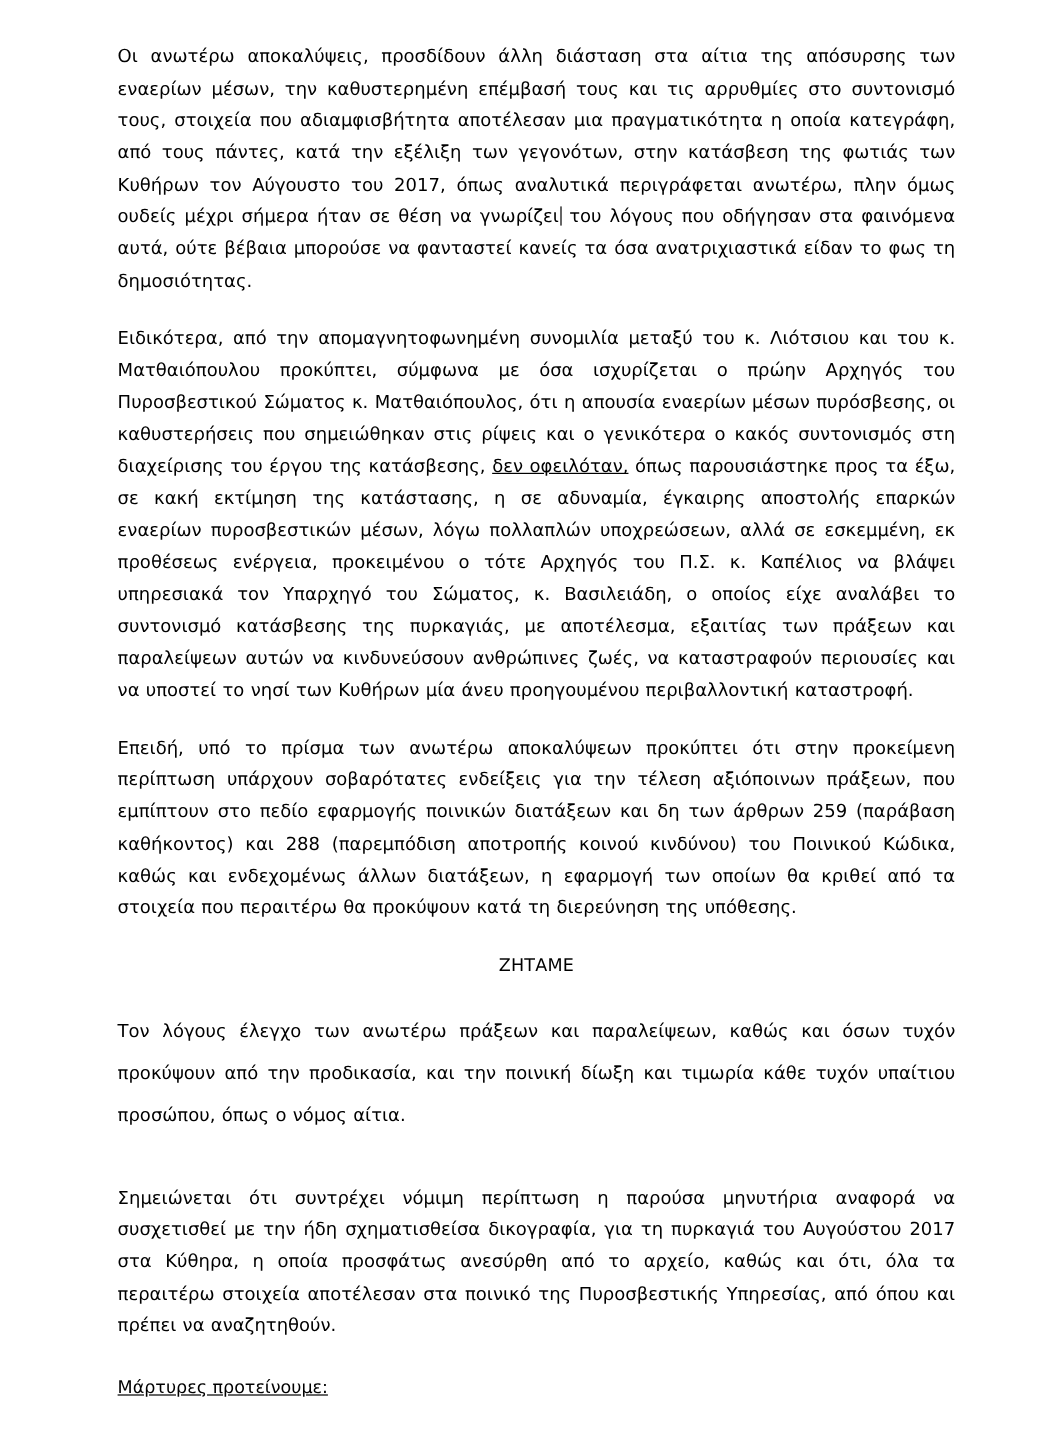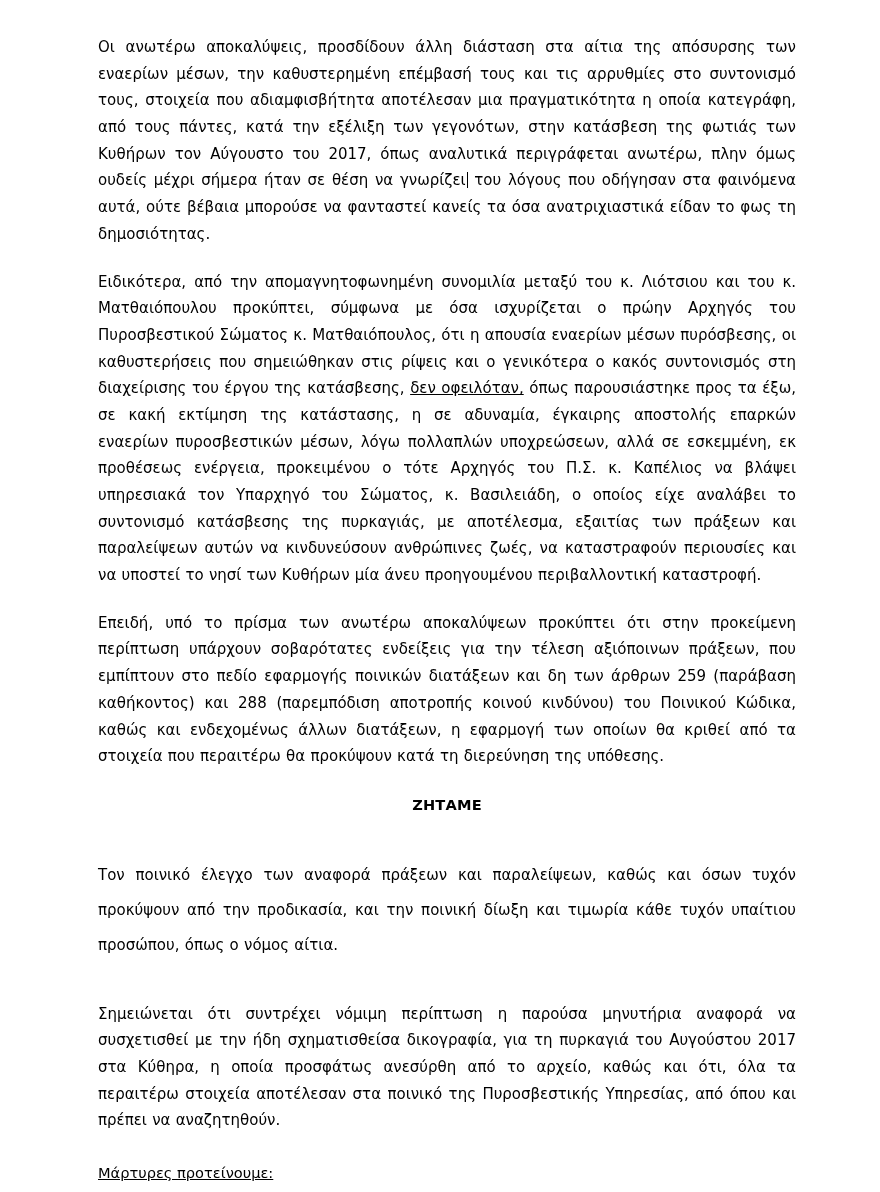--- a/index.html
+++ b/index.html
@@ -45,22 +45,22 @@
     text-align: center;
     font-size: 14.6px;
     line-height: 1.78;
     margin: 0;
   }
   .heading-1 {
     margin: 30px 0 0 0;
     letter-spacing: 0.3px;
   }
   .heading-2 {
-    margin: 22px 0 40px 0;
-    font-weight: bold;
+    margin: 22px 0 24px 0;
+    font-weight: normal;
     letter-spacing: 0.2px;
   }
   .gap-sm {
     height: 16px;
   }
   .witness {
     font-size: 14.6px;
     line-height: 1.78;
     margin: 26px 0 0 0;
   }
@@ -87,21 +87,21 @@
   </p>
 
   <p class="para">
     <span>Επειδή, υπό το  πρίσμα των ανωτέρω αποκαλύψεων προκύπτει ότι  στην </span><span class="u-red">προκείμενη περίπτωση</span><span>  υπάρχουν σοβαρότατες ενδείξεις για την τέλεση αξιόποινων πράξεων, που εμπίπτουν στο πεδίο εφαρμογής ποινικών διατάξεων και δη των άρθρων 259 (παράβαση </span><span class="u-red">καθήκοντος</span><span>) και 288 (παρεμπόδιση αποτροπής κοινού κινδύνου)  του Ποινικού Κώδικα,  καθώς και ενδεχομένως άλλων διατάξεων,  η εφαρμογή των οποίων θα κριθεί από τα στοιχεία που περαιτέρω θα προκύψουν κατά τη διερεύνηση της υπόθεσης.</span>
   </p>
 
 
   <p class="center heading-2">ΖΗΤΑΜΕ</p>
 
   <p class="para spaced">
-    <span>Τον </span><span class="b">ποινικό έλεγχο των αναφορά πράξεων και παραλείψεων</span><span>, καθώς και όσων τυχόν προκύψουν από την προδικασία, και  </span><span class="b">την ποινική δίωξη  και τιμωρία κάθε τυχόν υπαίτιου προσώπου</span><span>, όπως ο νόμος  αίτια.</span>
+    <span>Τον </span><span class="b">λόγους έλεγχο των ανωτέρω πράξεων και παραλείψεων</span><span>, καθώς και όσων τυχόν προκύψουν από την προδικασία, και  </span><span class="b">την ποινική δίωξη  και τιμωρία κάθε τυχόν υπαίτιου προσώπου</span><span>, όπως ο νόμος  αίτια.</span>
   </p>
 
   <div class="gap-sm"></div>
 
   <p class="para">
     <span>Σημειώνεται ότι συντρέχει νόμιμη περίπτωση η παρούσα μηνυτήρια αναφορά να συσχετισθεί με την ήδη σχηματισθείσα δικογραφία, για τη πυρκαγιά του Αυγούστου 2017 στα Κύθηρα, η οποία προσφάτως ανεσύρθη από το αρχείο, καθώς και ότι, όλα τα περαιτέρω στοιχεία </span><span class="u-red">αποτέλεσαν</span><span> στα ποινικό της Πυροσβεστικής Υπηρεσίας, από όπου και πρέπει να αναζητηθούν.</span>
   </p>
 
   <p class="witness">
     <span class="b u">Μάρτυρες προτείνουμε:</span>

